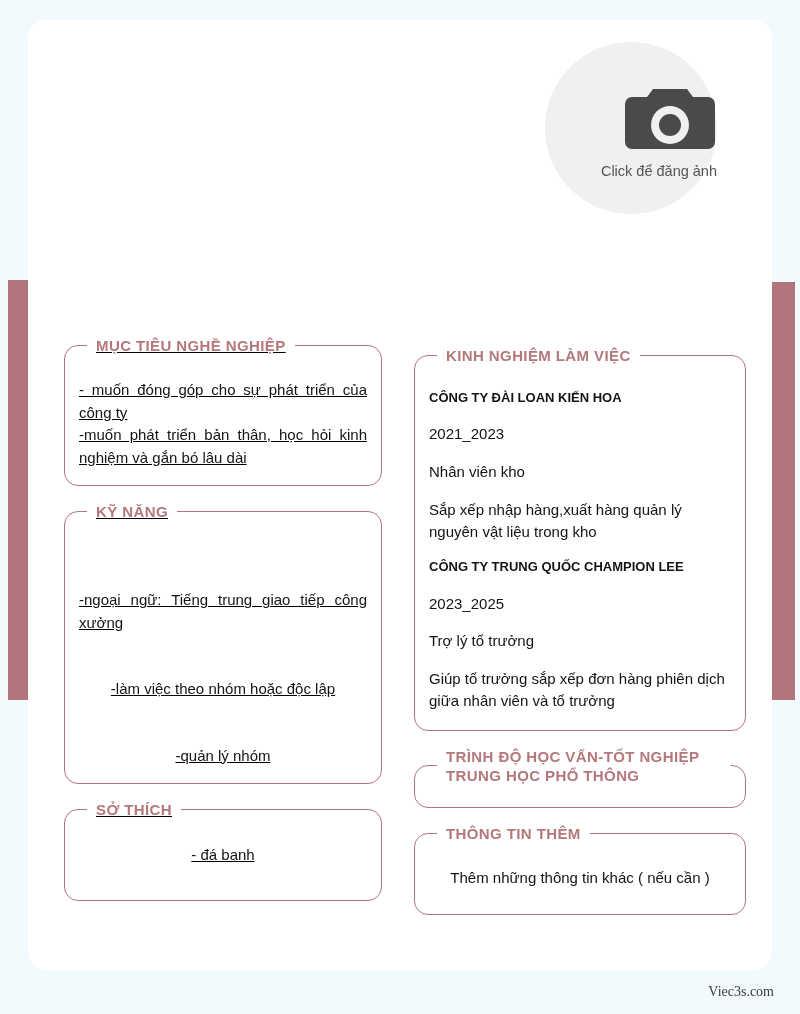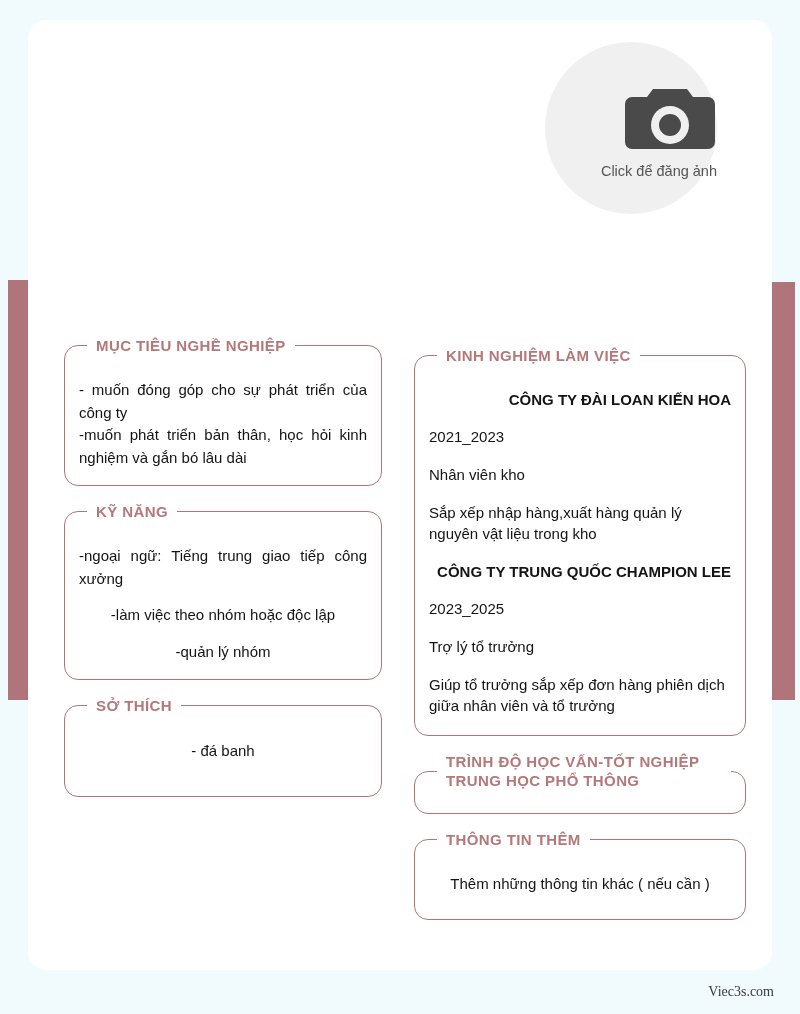--- a/index.html
+++ b/index.html
@@ -106,20 +106,21 @@
     color: #555555;
   }
 
   
   .col-left {
     position: absolute;
     left: 64px;
     top: 336px;
     width: 318px;
     z-index: 2;
+    text-decoration: underline;
   }
   .col-right {
     position: absolute;
     left: 414px;
     top: 346px;
     width: 332px;
     z-index: 2;
   }
 
   fieldset.section {
@@ -139,31 +140,30 @@
     line-height: 1.28;
   }
   fieldset.section.no-body { padding-bottom: 8px; }
 
   .body-text {
     font-size: 15px;
     color: #141414;
     line-height: 1.5;
     text-align: justify;
   }
-  .body-text.loose { margin-bottom: 14px; }
+  .body-text.loose { margin-bottom: 14px; margin-top: 44px; }
   .body-text.loose:last-child { margin-bottom: 0; }
   .body-text.tight { text-align: center; }
 
   .exp-company {
-    font-size: 15px;
+    font-size: 13px;
     font-weight: bold;
     color: #141414;
     line-height: 1.4;
     margin-bottom: 16px;
-    text-align: right;
   }
   .exp-line {
     font-size: 15px;
     color: #141414;
     line-height: 1.45;
     margin-bottom: 16px;
   }
   .exp-entry:last-child .exp-line:last-child { margin-bottom: 2px; }
 
   .pad-top { padding-top: 10px; }

